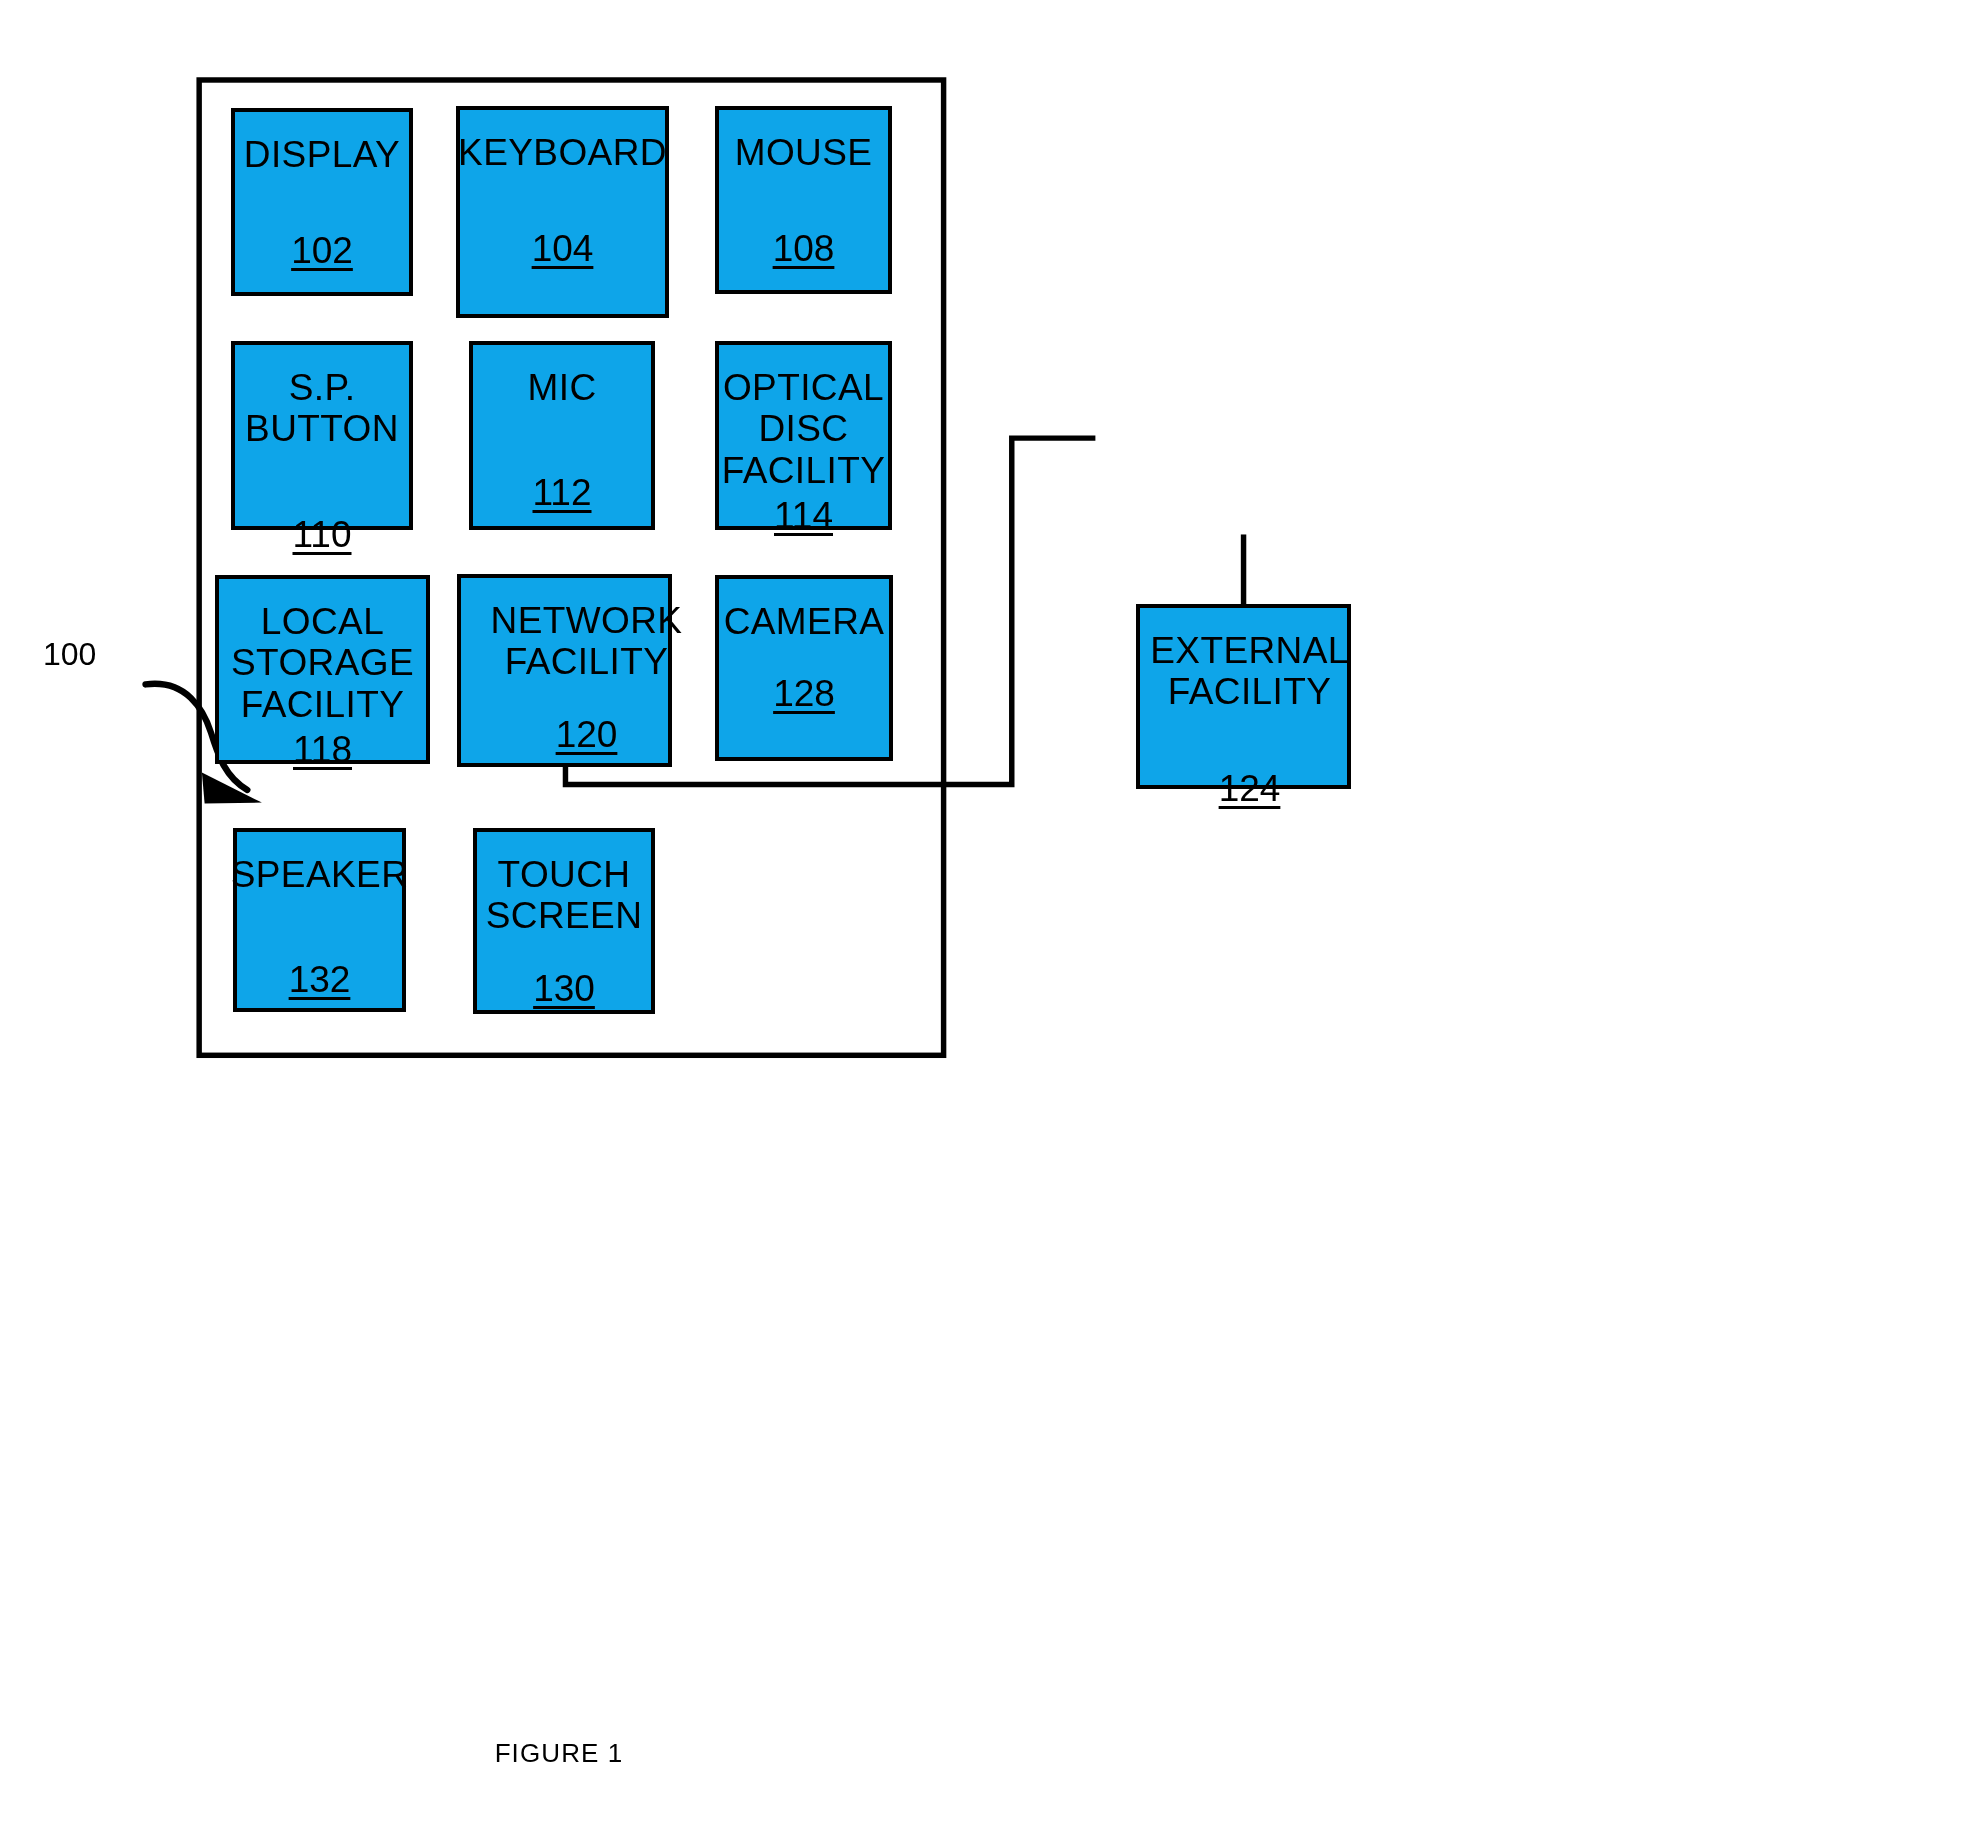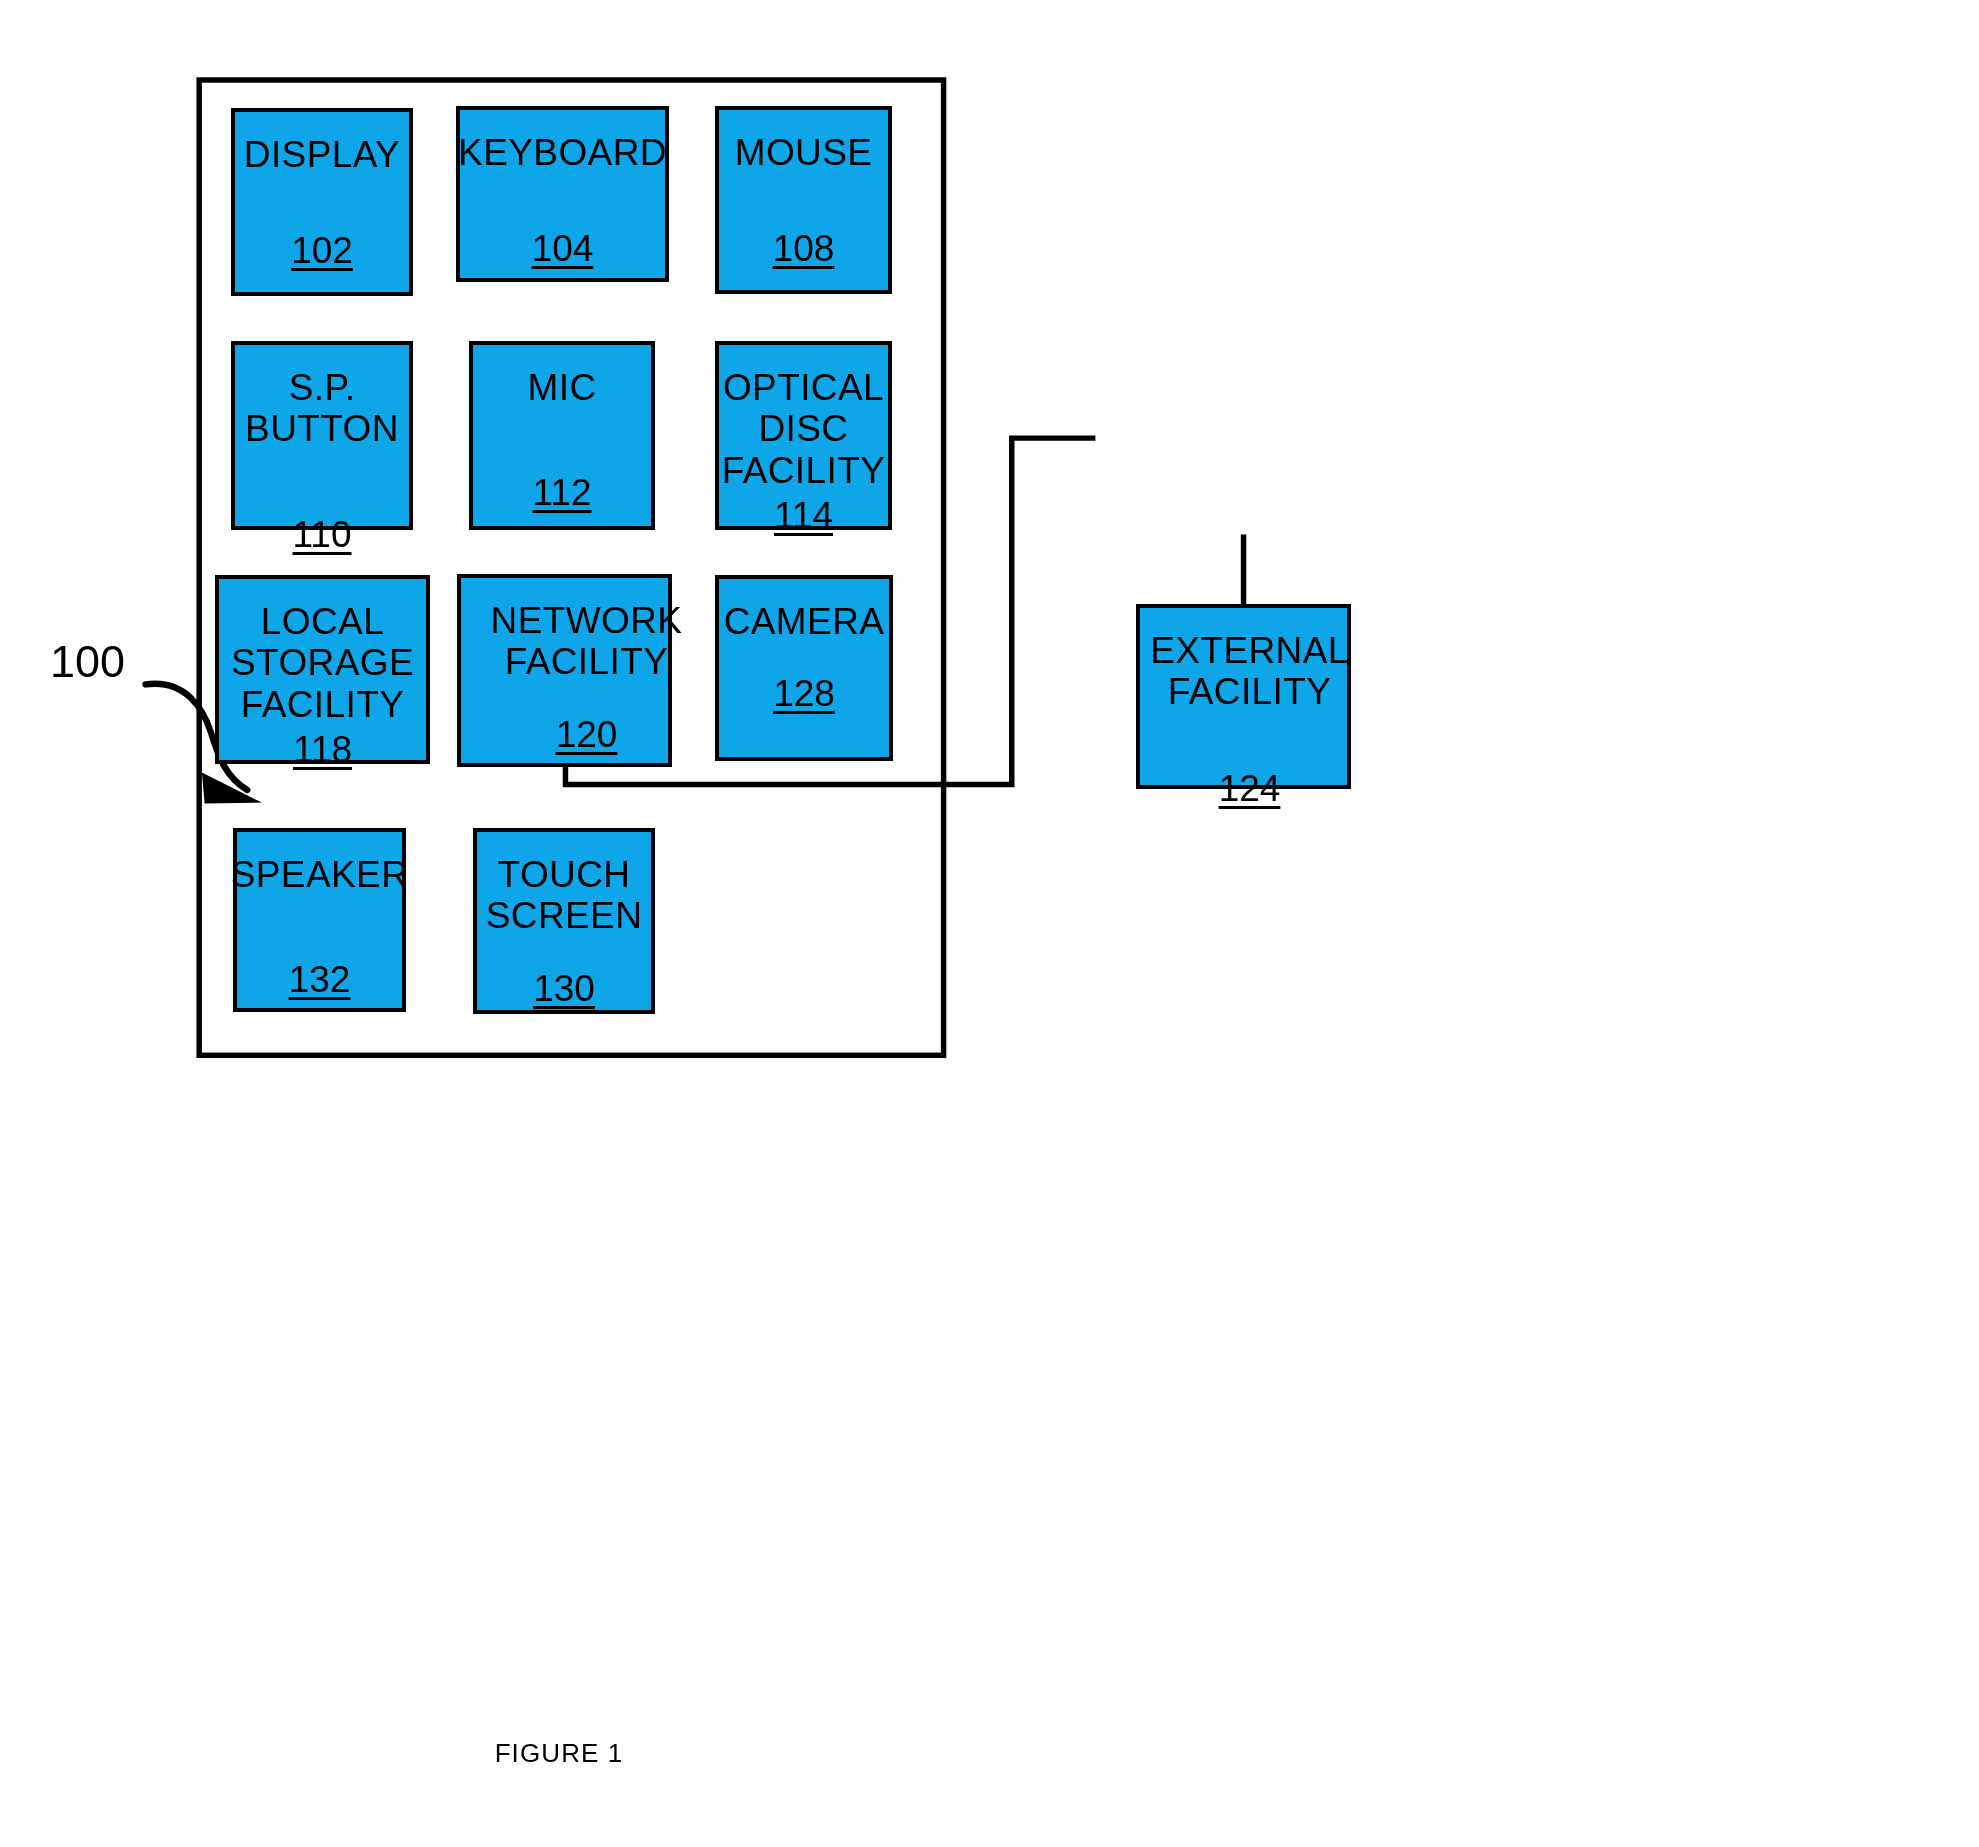--- a/index.html
+++ b/index.html
@@ -58,23 +58,23 @@
     font-weight: 400;
   }
   .gap-md .block-ref { margin-top: 31px; }
   .gap-lg .block-ref { margin-top: 64px; text-decoration: underline; }
   .gap-xl .block-ref { margin-top: 55px; }
   .gap-none .block-ref { margin-top: 3.6px; }
 
   
   #system-ref {
     position: absolute;
-    left: 50px;
+    left: 43px;
     top: 636px;
-    font-size: 45px;
+    font-size: 32px;
     text-align: right;
   }
 
   
   #figure-caption {
     position: absolute;
     left: 0;
     top: 1738px;
     width: 1118px;
     text-align: center;
@@ -97,21 +97,21 @@
     <polyline points="622,841 622,863 1113,863 1113,482 1205,482" fill="none" stroke="#000" stroke-width="6"></polyline>
 
     <line x1="1368" y1="588" x2="1368" y2="666" stroke="#000" stroke-width="6"></line>
   </svg>
 
   <div class="block gap-xl" style="left:231px; top:108px; width:182px; height:188px;">
     <span class="block-label">DISPLAY</span>
     <span class="block-ref">102</span>
   </div>
 
-  <div class="block gap-xl" style="left:456px; top:106px; width:213px; height:176px;">
+  <div class="block gap-xl" style="left:456px; top:106px; width:213px; height:212px;">
     <span class="block-label">KEYBOARD</span>
     <span class="block-ref">104</span>
   </div>
 
   <div class="block gap-xl" style="left:715px; top:106px; width:177px; height:188px;">
     <span class="block-label">MOUSE</span>
     <span class="block-ref">108</span>
   </div>
 
   <div class="block gap-lg" style="left:231px; top:341px; width:182px; height:189px;">

